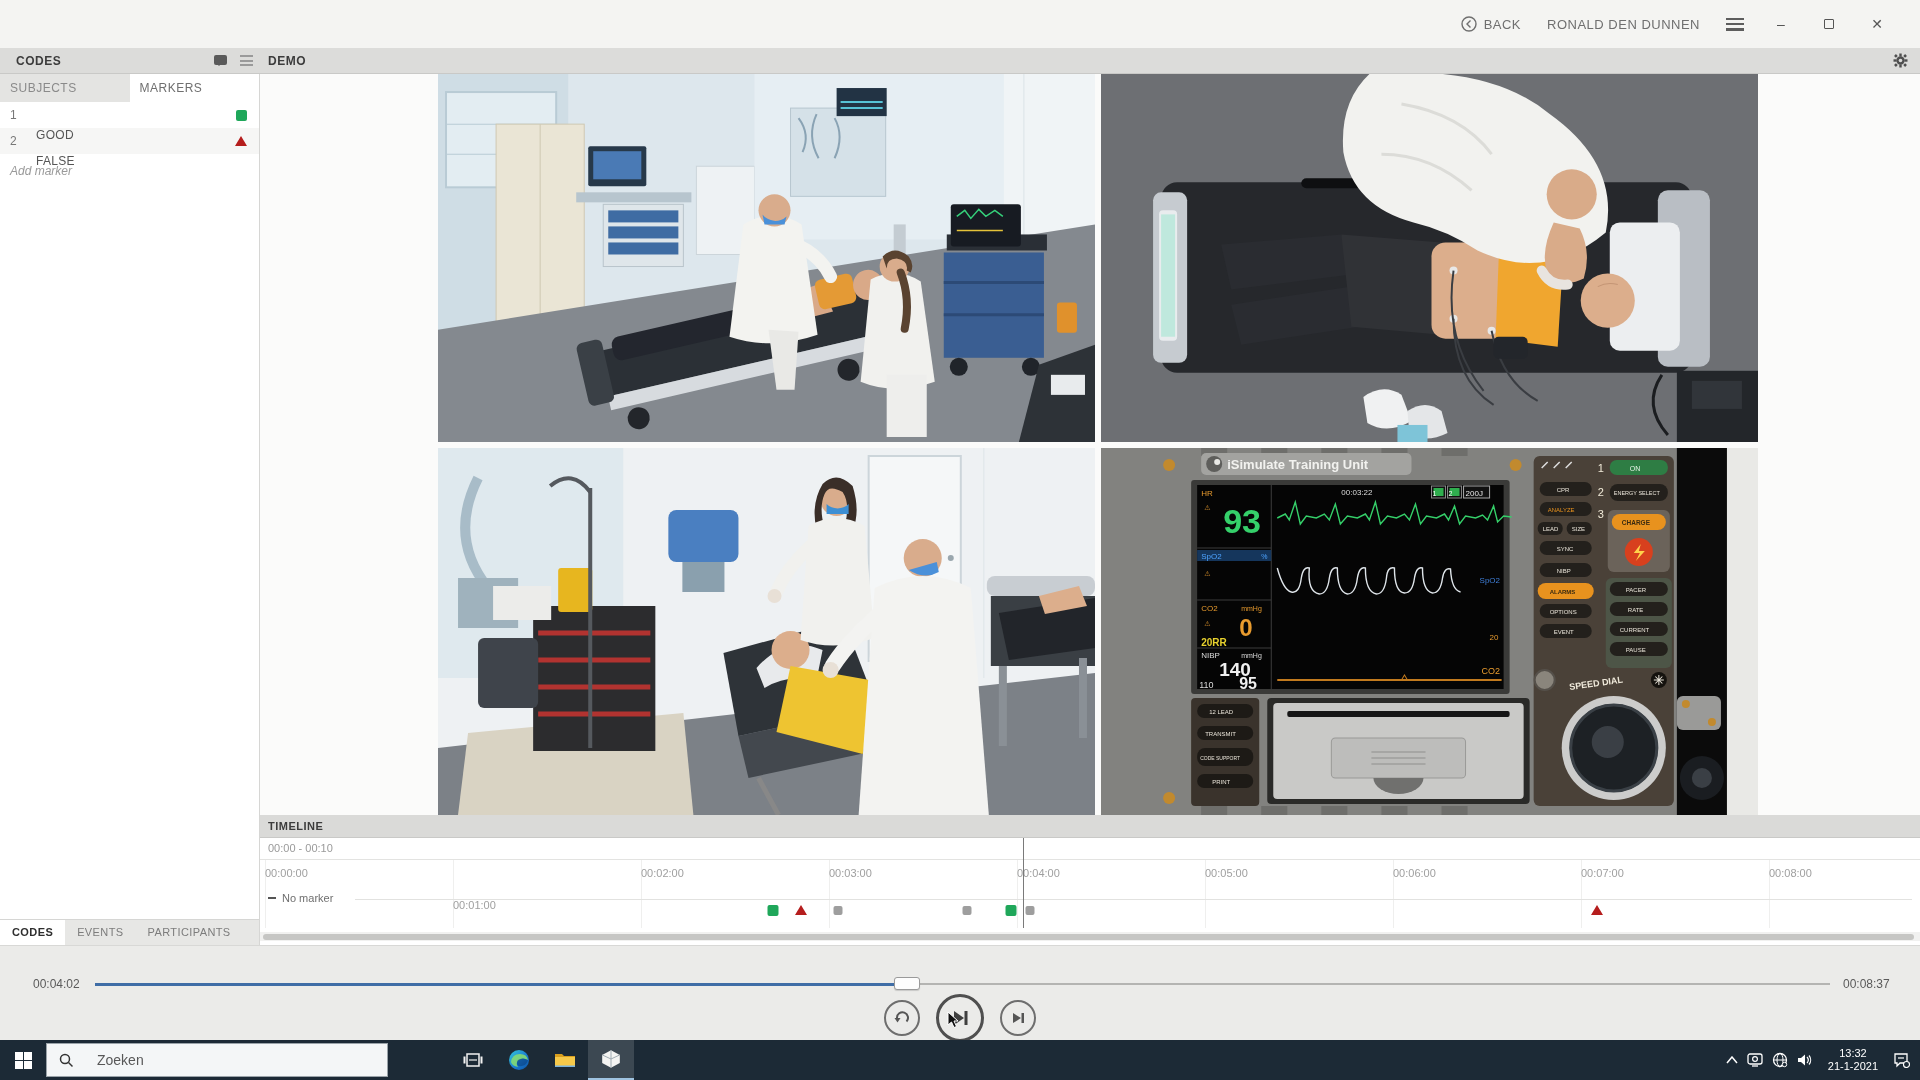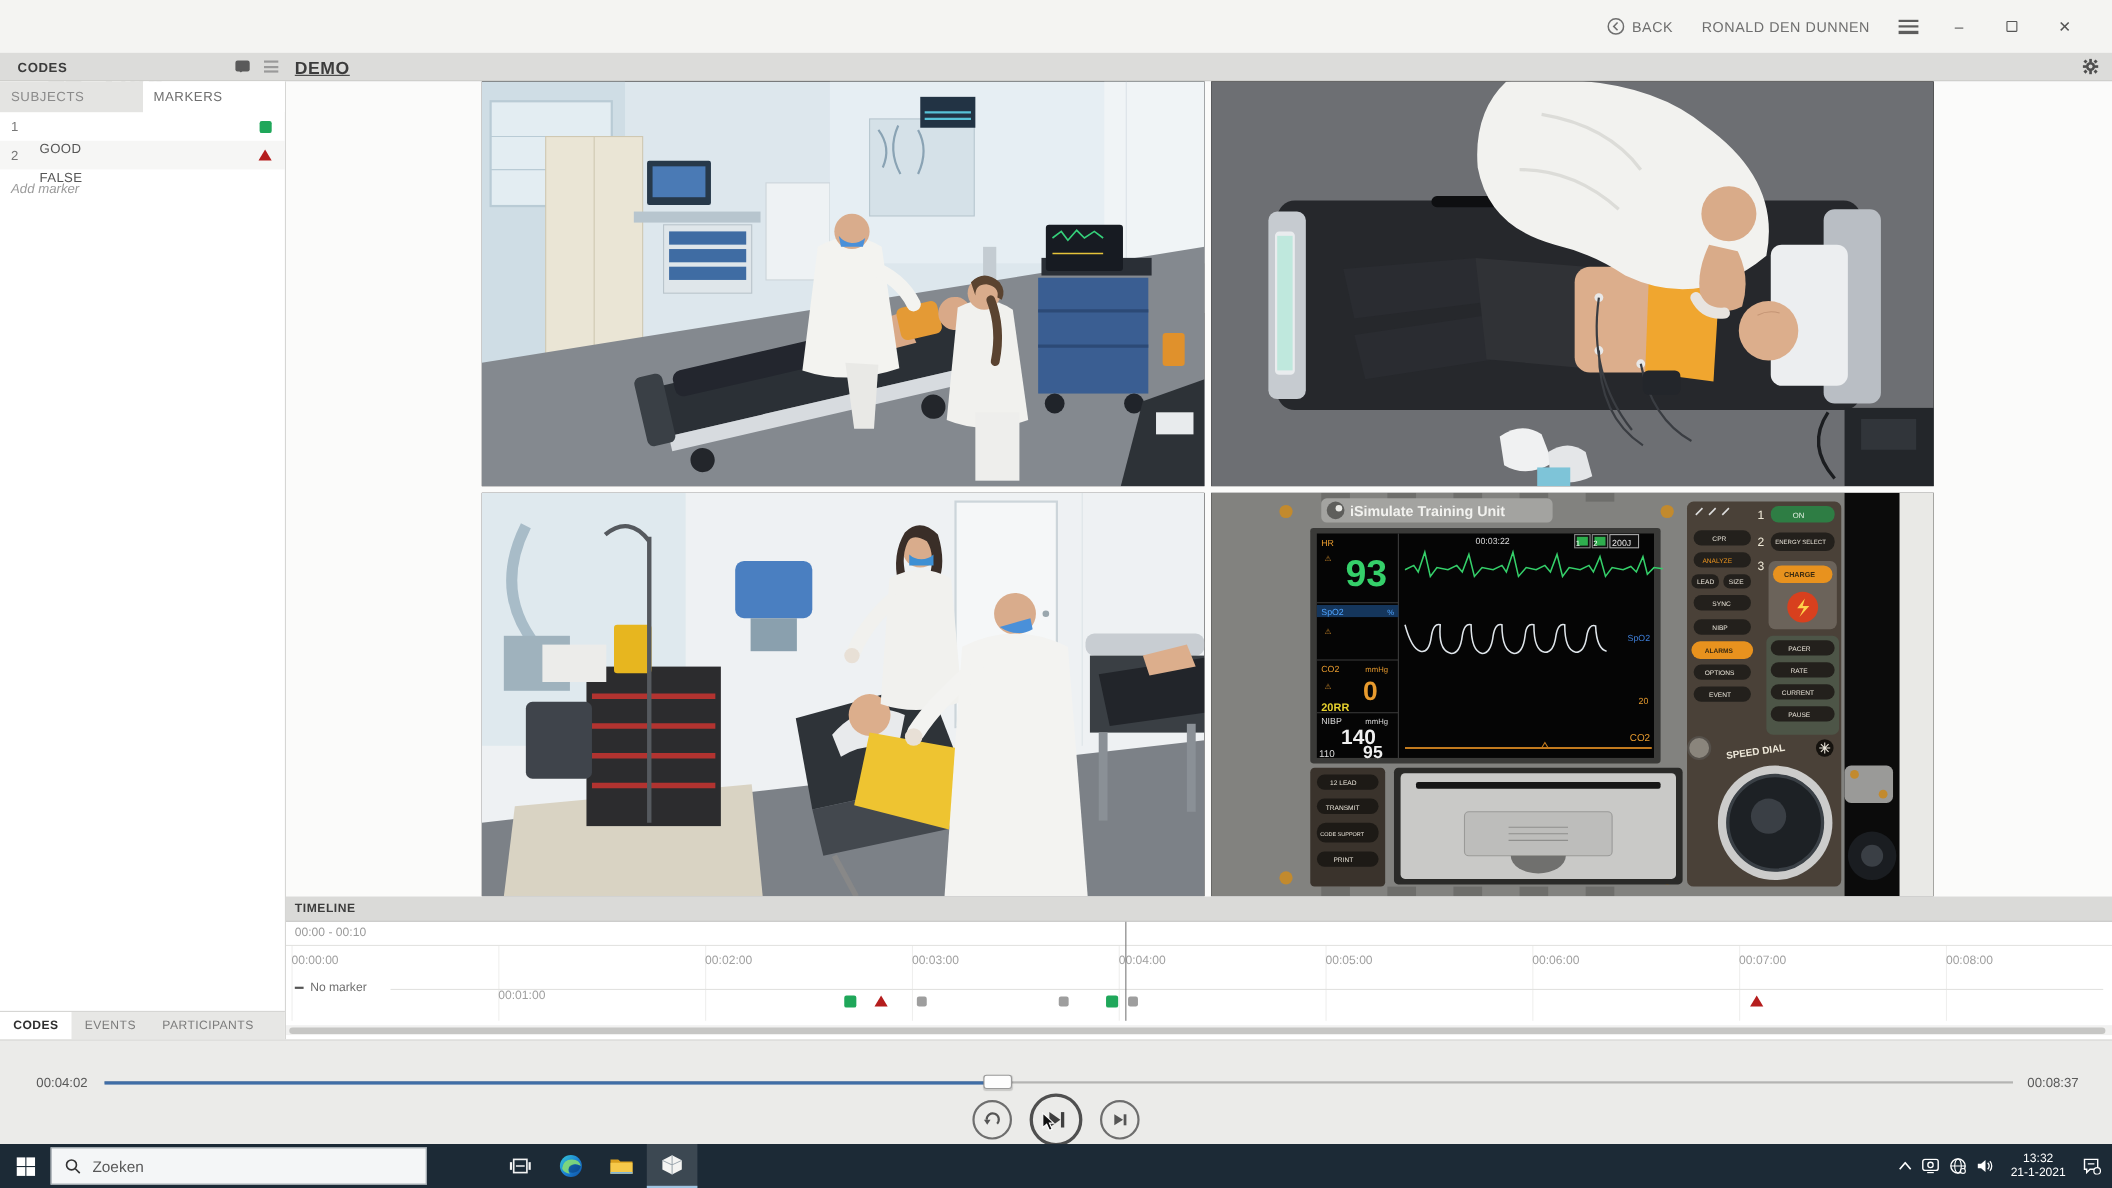--- a/index.html
+++ b/index.html
@@ -21,21 +21,21 @@
   .winbtn { color:#555; font-size:14px; width:22px; text-align:center; }
   .restore-glyph { display:inline-block; width:10px; height:10px; border:1.5px solid #555; border-radius:1px; }
 
   
   .tabbar { position:absolute; left:0; top:48px; width:1920px; height:26px; background:#dcdcda; border-bottom:1px solid #c9c9c7; }
   .panel-title { position:absolute; left:16px; top:6px; font-size:12px; font-weight:bold; color:#3c3c3c; letter-spacing:.5px; }
   .chat-ico { position:absolute; left:214px; top:7px; width:13px; height:10px; background:#5a5a5a; border-radius:2px; }
   .chat-ico:after { content:""; position:absolute; left:2px; bottom:-4px; border:3px solid transparent; border-top-color:#5a5a5a; }
   .list-ico { position:absolute; left:240px; top:7px; width:13px; height:11px; display:flex; flex-direction:column; justify-content:space-between; }
   .list-ico i { height:2px; background:#9a9a9a; }
-  .demo-tab { position:absolute; left:268px; top:6px; font-size:16px; font-weight:bold; color:#3c3c3c; letter-spacing:.5px;text-decoration:underline; }
+  .demo-tab { position:absolute; left:268px; top:6px; font-size:12px; font-weight:bold; color:#3c3c3c; letter-spacing:.5px; }
   .gear { position:absolute; right:12px; top:5px; }
 
   
   .sidebar { position:absolute; left:0; top:74px; width:260px; height:871px; background:#fff; border-right:1px solid #d6d6d4; }
   .side-tabs { display:flex; height:28px; }
   .side-tab { flex:1; font-size:12px; color:#8a8a8a; letter-spacing:.5px; padding:7px 0 0 10px; background:#e4e4e2; }
   .side-tab.active { background:#fff; color:#6f6f6f; }
   .marker-row { display:flex; align-items:center; height:26px; padding:0 12px 0 10px; font-size:12px; color:#555; }
   .marker-row.alt { background:#f6f6f5; }
   .marker-row .num { width:26px; color:#777; }
@@ -89,21 +89,21 @@
   .transport { position:absolute; left:960px; top:48px; transform:translateX(-50%); display:flex; align-items:center; gap:16px; }
   .tbtn { border-radius:50%; border:2px solid #6e6e6e; display:flex; align-items:center; justify-content:center; background:transparent; position:relative; }
   .tbtn.small { width:36px; height:36px; }
   .tbtn.big { width:48px; height:48px; border-width:3px; border-color:#4f4f4f; }
   .cursor-overlay { position:absolute; left:8px; top:14px; }
 
   
   .taskbar { position:absolute; left:0; top:1040px; width:1920px; height:40px; background:#1c2a36; display:flex; align-items:center; }
   .tb-item { height:40px; display:flex; align-items:center; justify-content:center; }
   .startbtn { width:46px; }
-  .searchbox { width:342px; height:34px; background:#f4f6f7; border:1px solid #9aa3a9; display:flex; align-items:center; gap:10px; padding-left:12px; }
+  .searchbox { width:342px; height:34px; background:#f4f6f7; border:1px solid #9aa3a9; display:flex; align-items:center; gap:23px; padding-left:12px; }
   .searchbox input { border:none; outline:none; background:transparent; font-size:14px; color:#333; width:250px; font-family:"Liberation Sans", sans-serif; }
   .searchbox input::placeholder { color:#3c3c3c; opacity:.85; }
   .taskicon { width:46px; }
   .taskicon.active { background:rgba(255,255,255,.14); border-bottom:2px solid #9fc3e0; }
   .tray { position:absolute; right:0; top:0; height:40px; display:flex; align-items:center; gap:9px; padding-right:10px; }
   .tray .clock { color:#fff; font-size:11px; text-align:center; line-height:13px; padding:0 6px; }
 </style>
 </head>
 <body>
 

